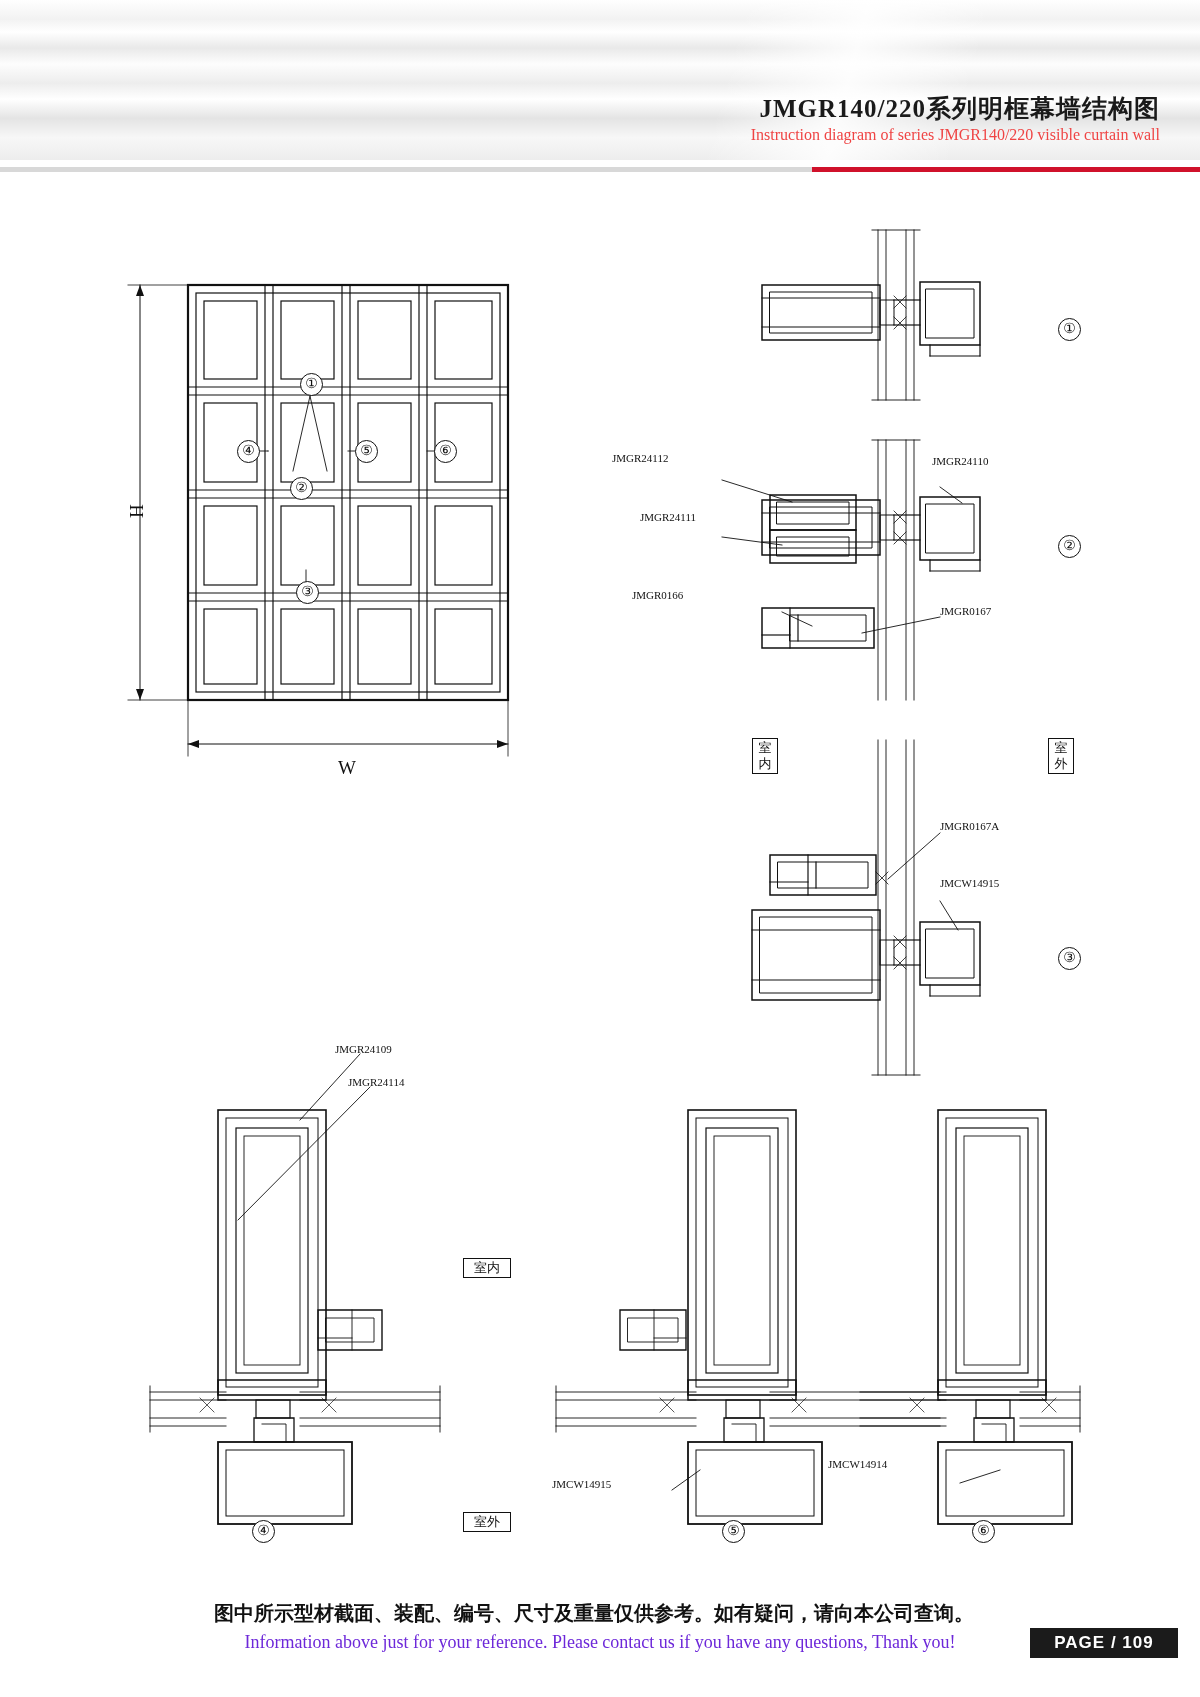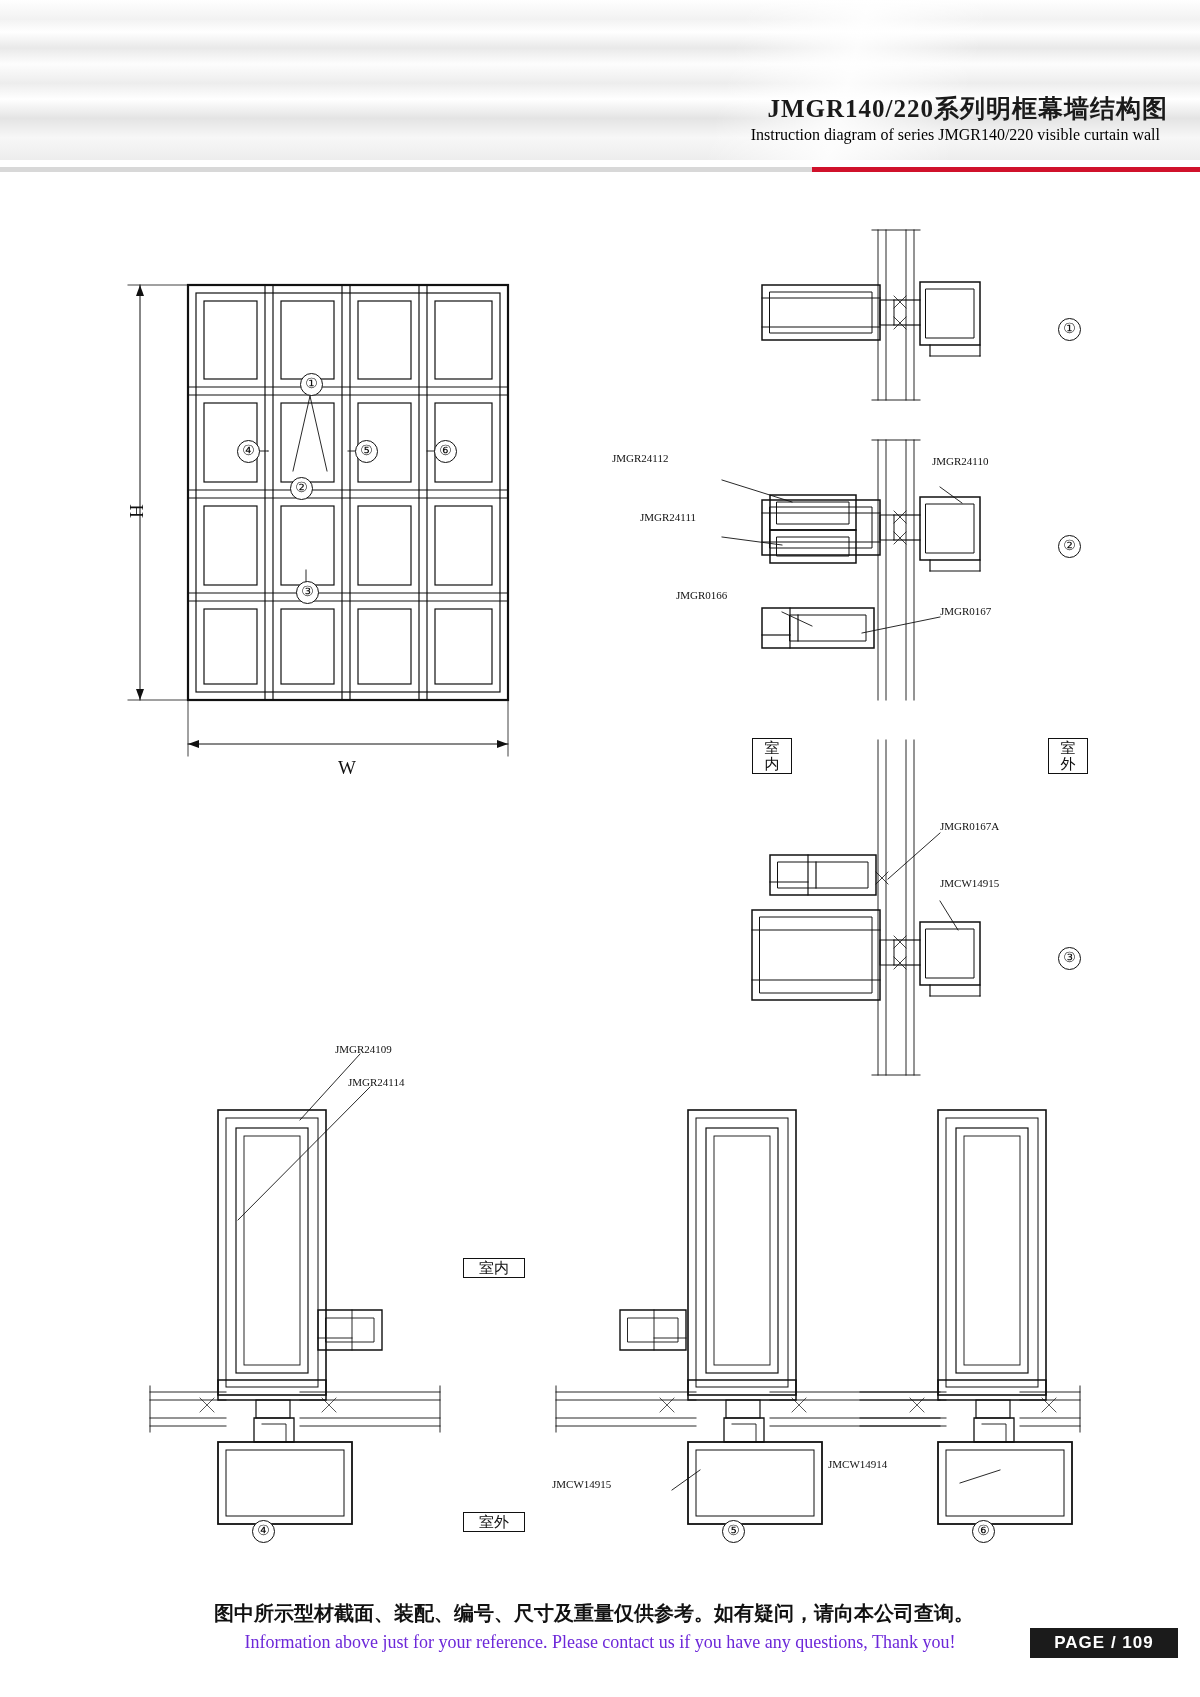--- a/index.html
+++ b/index.html
@@ -21,48 +21,47 @@
   }
   .header .sheen {
     position:absolute; left:0; top:0; width:1200px; height:160px;
     background:linear-gradient(105deg, rgba(255,255,255,0) 60%, rgba(255,255,255,0.85) 70%, rgba(255,255,255,0) 80%);
   }
   .title-cn {
     position:absolute; left:0; top:92px; width:1160px;
     text-align:right;
     font-size:25px; font-weight:bold; color:#1a1a1a;
     letter-spacing:1px;
-    margin-left:8px;
   }
   .title-en {
     position:absolute; left:0; top:126px; width:1160px;
     text-align:right;
-    font-size:16px; color:#000000;
+    font-size:16px; color:#ef4444;
   }
   .header-rule-grey {
     position:absolute; left:0; top:167px; width:1200px; height:5px;
     background:#d8d8d8;
   }
   .header-rule-red {
     position:absolute; left:812px; top:167px; width:388px; height:5px;
     background:#d0112b;
   }
 
   
   .lbl {
     position:absolute;
     font-family:"Liberation Serif", serif;
     font-size:11px; color:#111; white-space:nowrap;
   }
   .lbl-cn {
     position:absolute;
     font-family:"Liberation Sans", sans-serif;
-    font-size:15px; color:#111;
+    font-size:13px; color:#111;
     border:1.4px solid #111;
-    padding:1px 10px;
+    padding:1px 3px;
     line-height:16px;
     text-align:center;
     background:#fff;
   }
   .circ {
     position:absolute;
     width:21px; height:21px; border:1.4px solid #111; border-radius:50%;
     font-size:14px; line-height:20px; text-align:center; color:#111;
     background:#fff;
     font-family:"Liberation Serif", serif;
@@ -408,21 +407,21 @@
 <div class="circ" style="left:1058px; top:318px;">①</div>
 <div class="circ" style="left:1058px; top:535px;">②</div>
 <div class="circ" style="left:1058px; top:947px;">③</div>
 <div class="circ" style="left:252px; top:1520px;">④</div>
 <div class="circ" style="left:722px; top:1520px;">⑤</div>
 <div class="circ" style="left:972px; top:1520px;">⑥</div>
 
 <div class="lbl" style="left:612px; top:452px;">JMGR24112</div>
 <div class="lbl" style="left:640px; top:511px;">JMGR24111</div>
 <div class="lbl" style="left:932px; top:455px;">JMGR24110</div>
-<div class="lbl" style="left:632px; top:589px;margin-left:44px;">JMGR0166</div>
+<div class="lbl" style="left:632px; top:589px;">JMGR0166</div>
 <div class="lbl" style="left:940px; top:605px;">JMGR0167</div>
 <div class="lbl" style="left:940px; top:820px;">JMGR0167A</div>
 <div class="lbl" style="left:940px; top:877px;">JMCW14915</div>
 <div class="lbl" style="left:335px; top:1043px;">JMGR24109</div>
 <div class="lbl" style="left:348px; top:1076px;">JMGR24114</div>
 <div class="lbl" style="left:552px; top:1478px;">JMCW14915</div>
 <div class="lbl" style="left:828px; top:1458px;">JMCW14914</div>
 
 <div class="lbl-cn" style="left:752px; top:738px; width:18px;"><span>室内</span></div>
 <div class="lbl-cn" style="left:1048px; top:738px; width:18px;"><span>室外</span></div>

